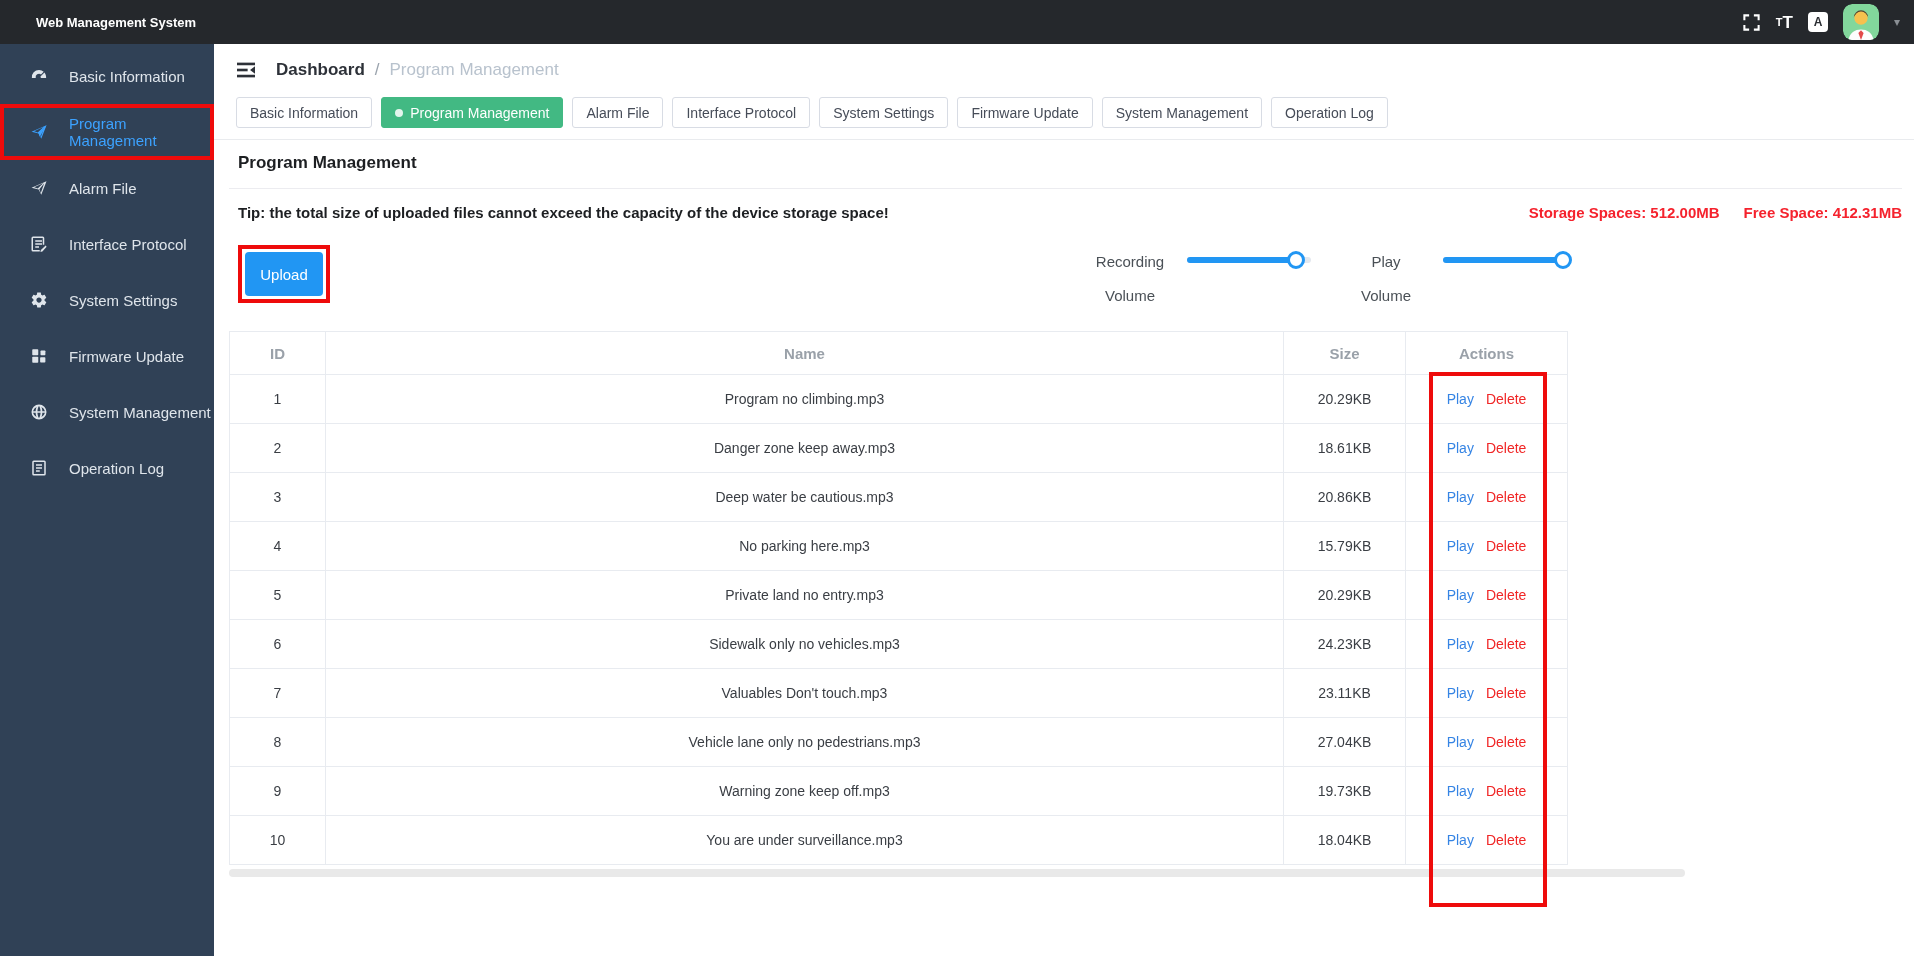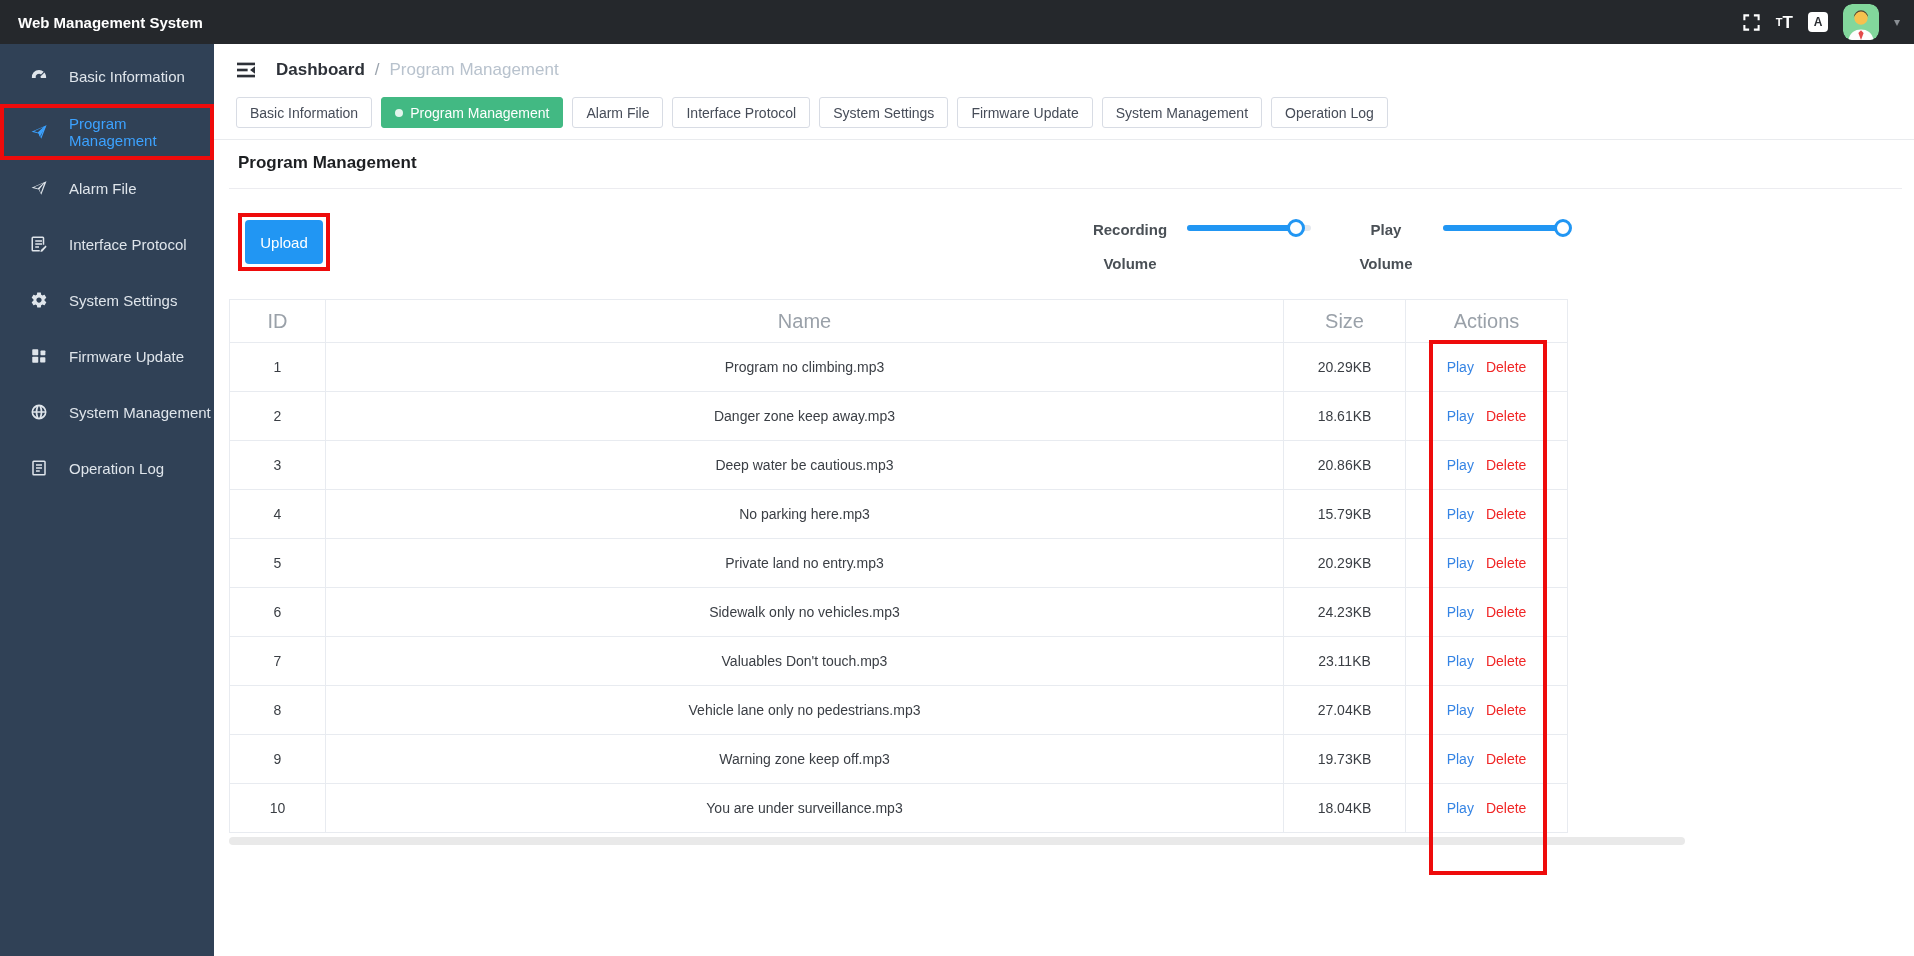--- a/index.html
+++ b/index.html
@@ -9,21 +9,21 @@
     --delete-red:#f02626; --border-gray:#e8ebf0; --header-text:#9aa1a9;
   }
   *{margin:0;padding:0;box-sizing:border-box;}
   html,body{width:1914px;height:956px;background:#fff;overflow:hidden;
     font-family:"Liberation Sans",sans-serif;}
   .app{position:relative;width:1914px;height:956px;}
 
   
   .topbar{position:absolute;left:0;top:0;width:1914px;height:44px;background:var(--topbar-bg);
     display:flex;align-items:center;}
-  .brand{width:214px;padding-left:18px;color:#fff;font-size:15px;font-weight:bold;}
+  .brand{width:214px;padding-left:18px;color:#fff;font-size:13px;font-weight:bold;text-align:center;}
   .topbar-right{position:absolute;right:14px;top:0;height:44px;display:flex;align-items:center;gap:15px;}
   .tb-icon{color:#fff;display:flex;align-items:center;cursor:pointer;}
   .fontsize-icon{color:#fff;font-weight:600;line-height:1;}
   .fontsize-icon .small-t{font-size:11px;}
   .fontsize-icon .big-t{font-size:17px;}
   .translate-icon{width:20px;height:20px;background:#fff;border-radius:4px;color:#2b2e33;
     font-size:12px;font-weight:bold;display:flex;align-items:center;justify-content:center;}
   .avatar{width:36px;height:36px;border-radius:9px;overflow:hidden;}
   .caret{color:#8a8f94;font-size:12px;}
 
@@ -57,31 +57,31 @@
   .tip{font-size:15px;font-weight:600;color:#1d1f22;}
   .storage{display:flex;gap:24px;font-size:15px;font-weight:600;color:var(--status-red);}
 
   .table-zone{width:1338px;margin-top:24px;}
   .controls-row{display:flex;justify-content:space-between;align-items:flex-start;padding-left:9px;}
   .upload-box{border:4px solid var(--annotation-red);padding:3px;display:inline-block;}
   .upload-btn{width:78px;height:44px;background:var(--accent-blue);color:#fff;border:none;
     border-radius:4px;font-size:15px;font-family:inherit;cursor:pointer;}
   .volumes{display:flex;gap:32px;}
   .vol-group{display:flex;align-items:flex-start;gap:14px;}
-  .vol-label{width:86px;text-align:center;font-size:15px;font-weight:bold;color:#4a5056;line-height:34px;}
+  .vol-label{width:86px;text-align:center;font-size:15px;font-weight:normal;color:#4a5056;line-height:34px;}
   .slider{width:124px;margin-top:12px;cursor:pointer;}
   .slider-track{height:6px;border-radius:3px;background:#e4e8ee;position:relative;}
   .slider-fill{height:6px;border-radius:3px;background:var(--accent-blue);position:relative;}
   .slider-thumb{position:absolute;right:-9px;top:-6px;width:18px;height:18px;border-radius:50%;
     background:#fff;border:3px solid var(--accent-blue);cursor:pointer;}
 
   .table-wrap{position:relative;margin-top:18px;}
   table{border-collapse:collapse;table-layout:fixed;width:1338px;}
   th,td{border:1px solid var(--border-gray);text-align:center;}
-  th{height:43px;font-size:20px;font-weight:400;color:var(--header-text);}
+  th{height:43px;font-size:15px;font-weight:700;color:var(--header-text);}
   td{height:49px;font-size:14px;color:#3a3e44;}
   col.c-id{width:96px;} col.c-name{width:958px;} col.c-size{width:122px;} col.c-act{width:162px;}
   .act-cell{display:flex;justify-content:center;gap:12px;}
   .play-link{color:var(--link-blue);cursor:pointer;}
   .delete-link{color:var(--delete-red);cursor:pointer;}
   .actions-annotation{position:absolute;left:1200px;top:41px;width:118px;height:535px;
     border:4px solid var(--annotation-red);pointer-events:none;}
   .scroll-strip{height:8px;width:1456px;background:#e9e9e9;border-radius:4px;margin-top:4px;}
 </style>
 </head>
@@ -235,20 +235,27 @@
         </div>
       <div class="tab">
           <span>Operation Log</span>
         </div>
     </div>
 
     <div class="content">
       <div class="page-title">Program Management</div>
       <div class="title-hr"></div>
 
+      <div class="tip-row">
+        <span class="tip">Tip: the total size of uploaded files cannot exceed the capacity of the device storage space!</span>
+        <span class="storage">
+          <span>Storage Spaces: 512.00MB</span>
+          <span>Free Space: 412.31MB</span>
+        </span>
+      </div>
 
       <div class="table-zone">
         <div class="controls-row">
           <span class="upload-box">
             <button class="upload-btn">Upload</button>
           </span>
           <div class="volumes">
             <div class="vol-group">
               <div class="vol-label">
                 <div>Recording</div>

